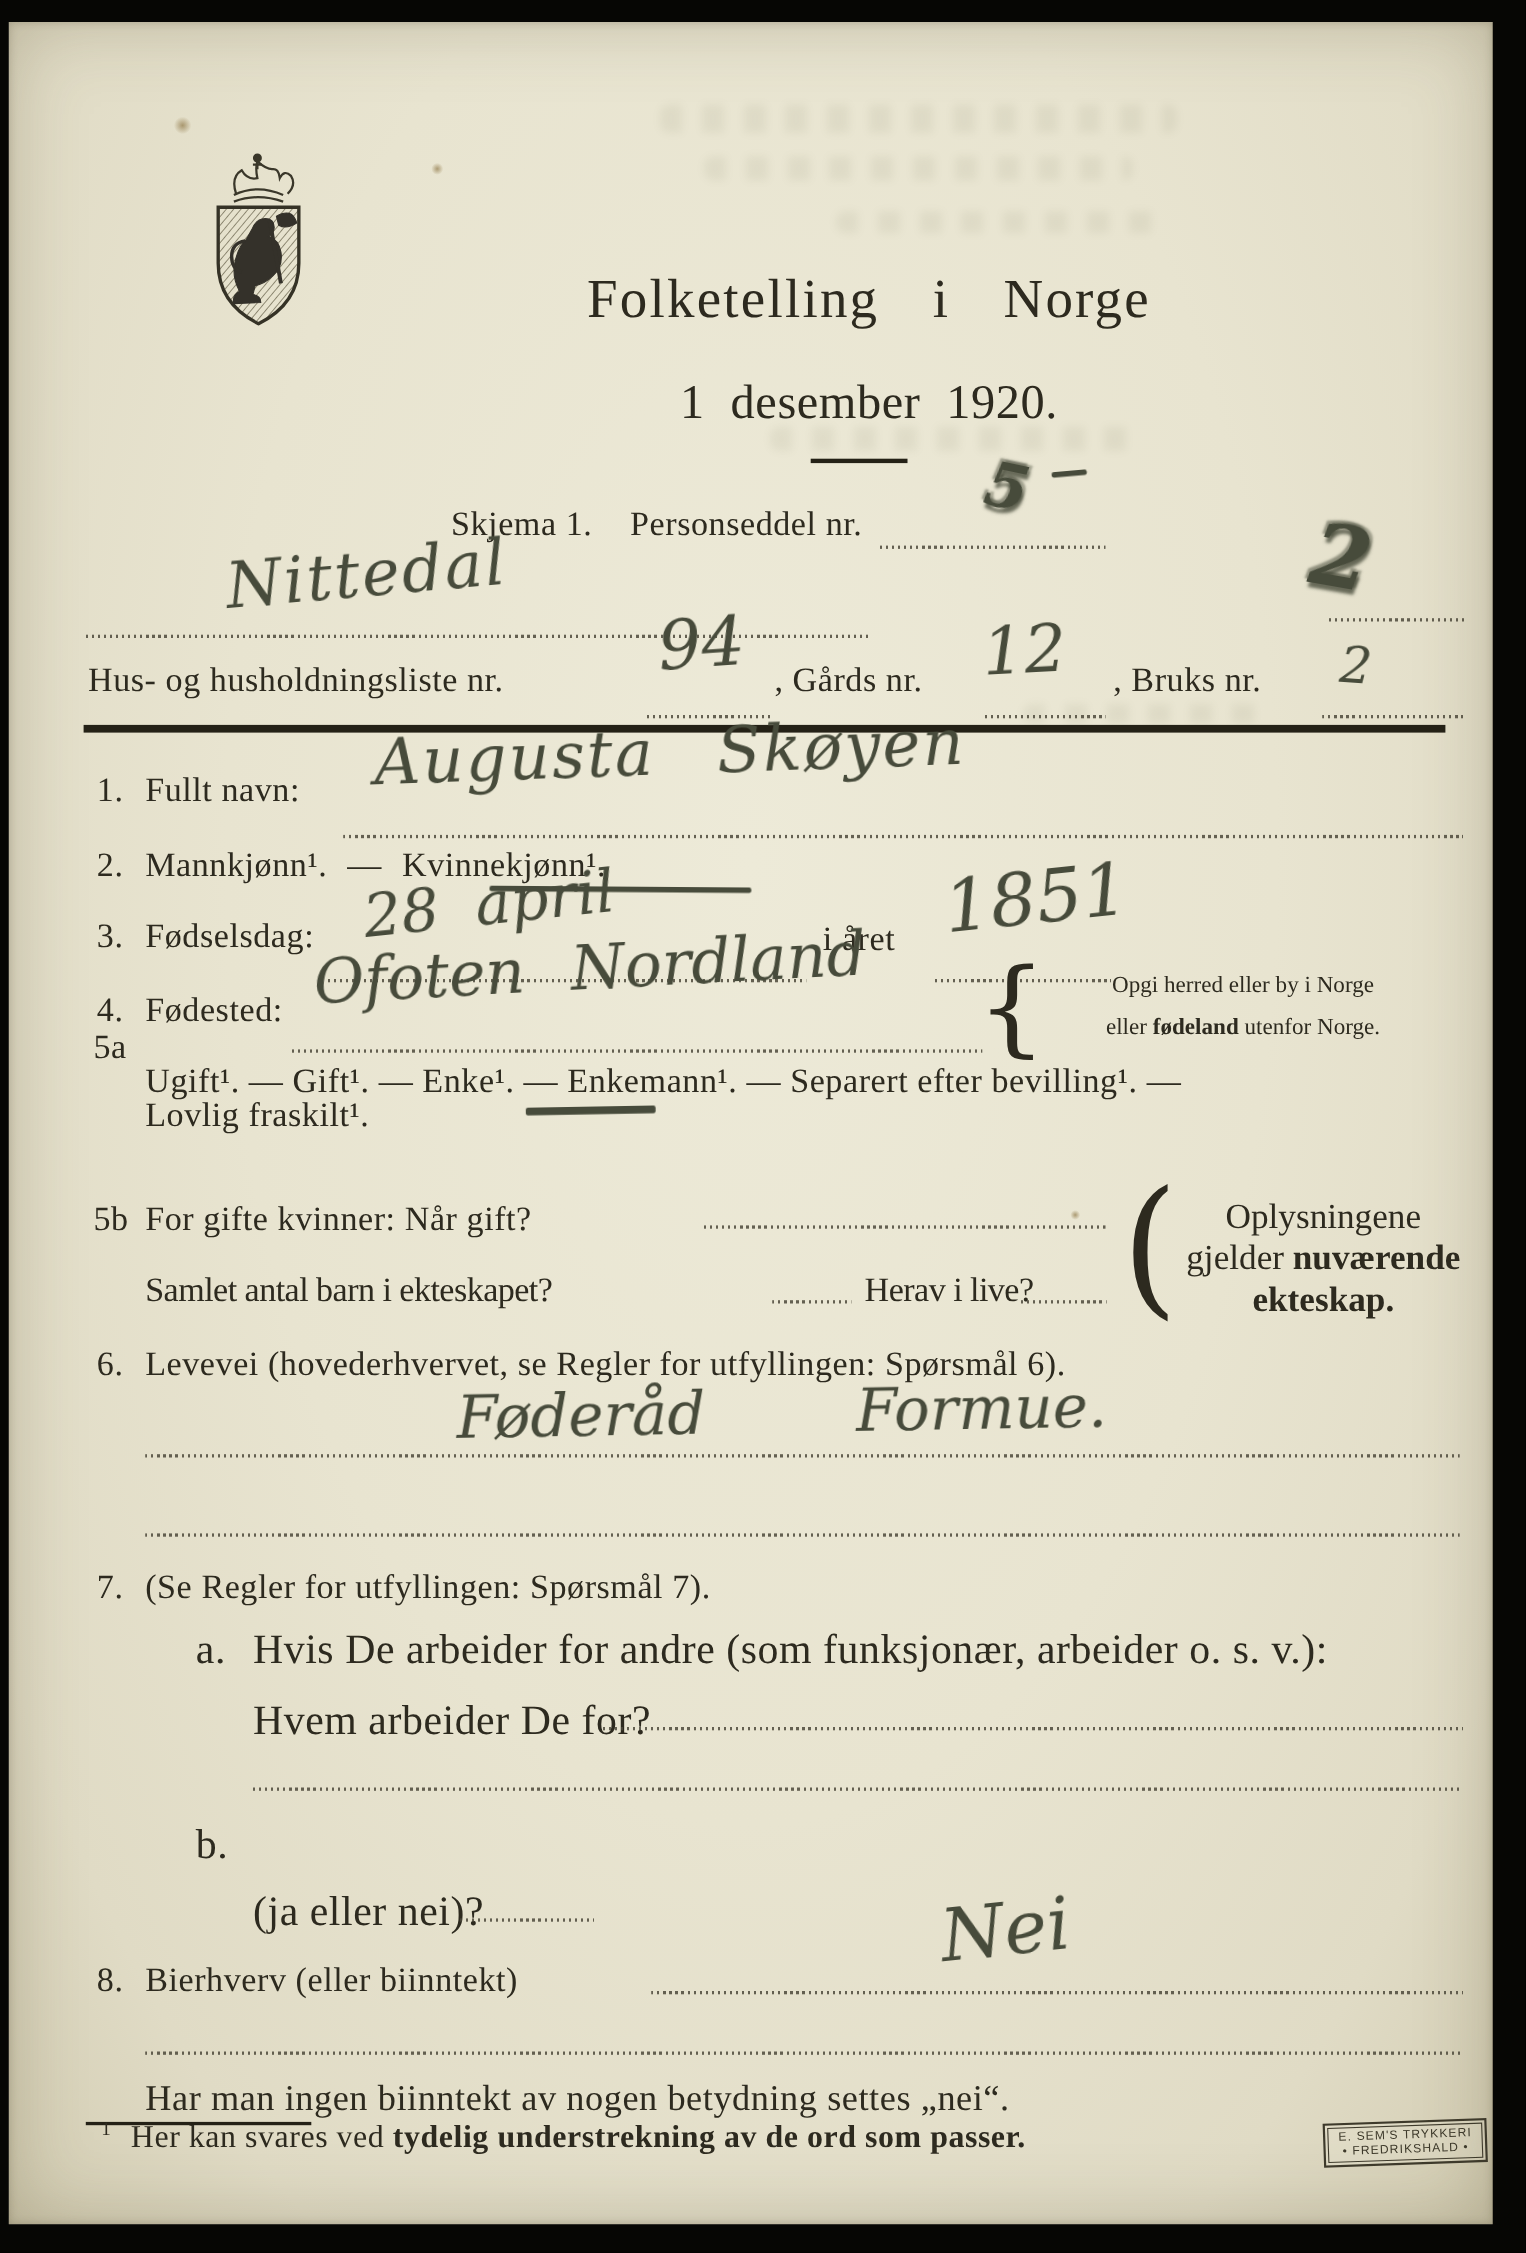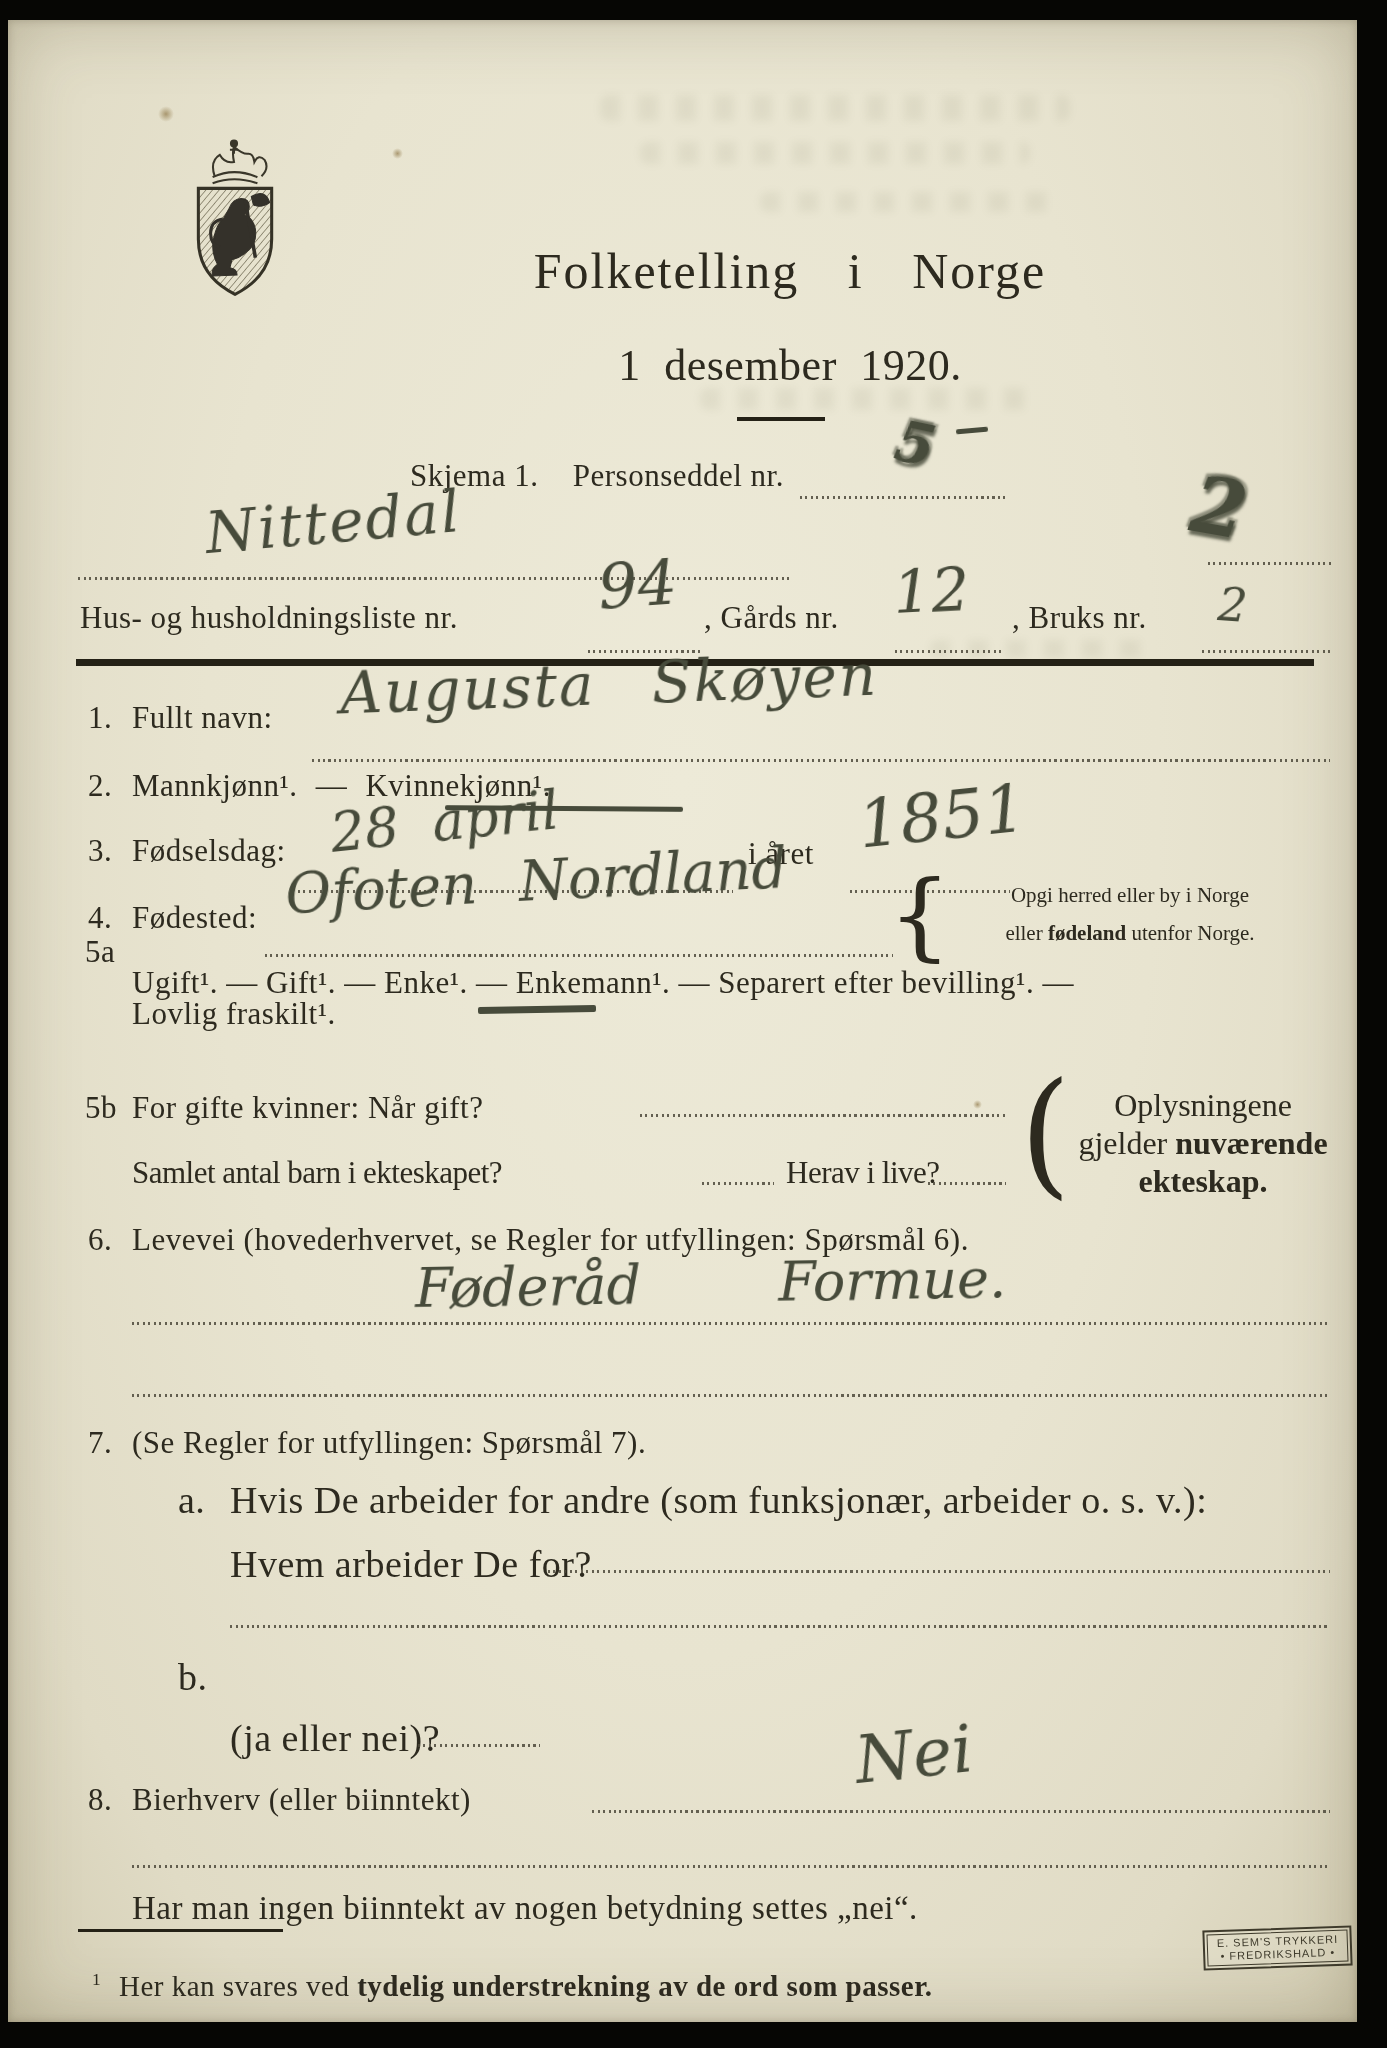--- a/index.html
+++ b/index.html
@@ -174,21 +174,21 @@
   <div class="dots" style="left:418px;top:1744px;width:122px"></div>
 
   <div class="hw" style="left:855px;top:1716px;font-size:66px;transform:rotate(-6deg)">Nei</div>
   <div class="p fs39" style="left:88px;top:1782px">8.</div>
   <div class="p fs39" style="left:132px;top:1782px">Bierhverv (eller biinntekt)</div>
   <div class="dots" style="left:592px;top:1810px;width:738px"></div>
   <div class="dots" style="left:132px;top:1865px;width:1198px"></div>
 
   <div class="p fs33" style="left:132px;top:1890px">Har man ingen biinntekt av nogen betydning settes „nei“.</div>
   <div class="rule" style="left:78px;top:1929px;width:205px;height:3px"></div>
-  <div class="p fs29" style="left:92px;top:1969px">
+  <div class="p fs29" style="left:92px;top:1925px">
     <sup>1</sup>
     <span style="margin-left:10px">Her kan svares ved </span><span class="bold">tydelig understrekning av de ord som passer.</span>
   </div>
   <div class="stamp" style="left:1203px;top:1928px">
     <div class="stamp-inner">
       <div>E. SEM'S TRYKKERI</div>
       <div>• FREDRIKSHALD •</div>
     </div>
   </div>
 </div>

